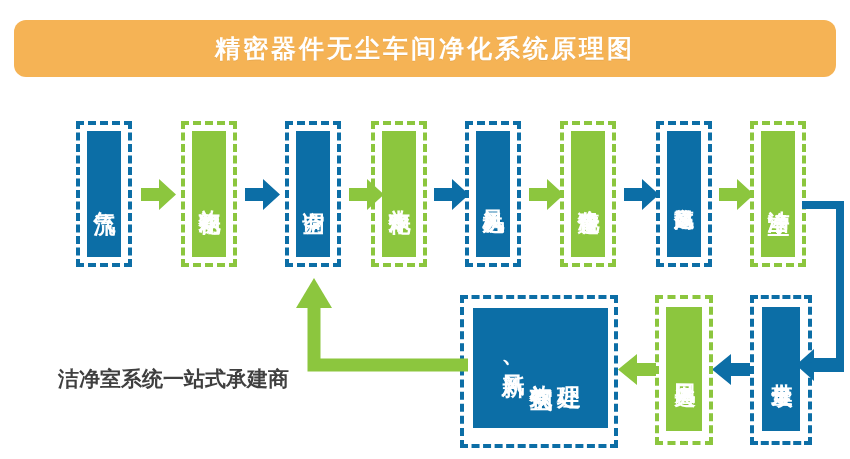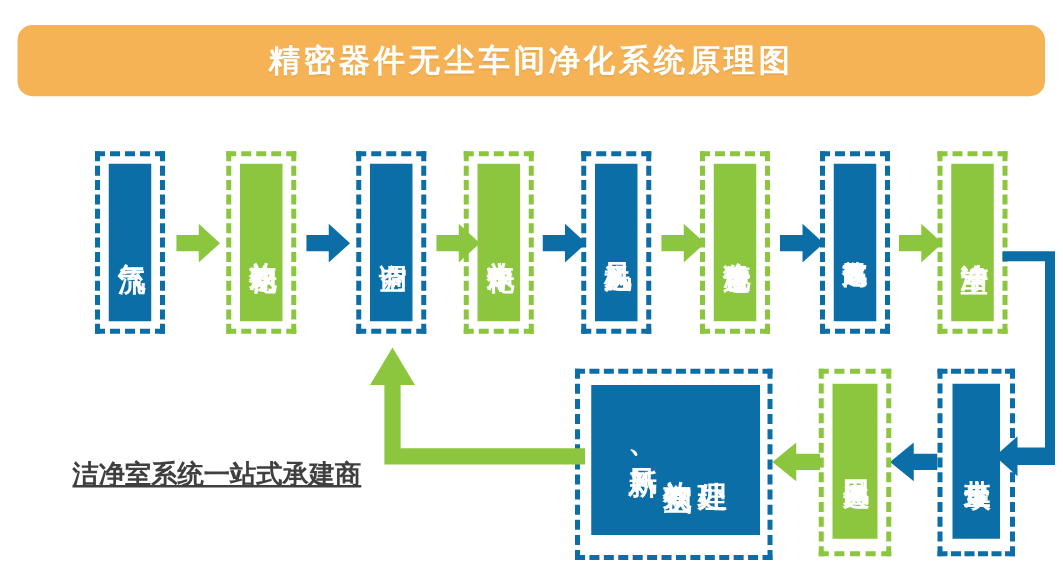--- a/index.html
+++ b/index.html
@@ -72,21 +72,21 @@
     position:absolute;left:58px;top:366px;width:330px;
     font-family:"DejaVu Sans","Liberation Sans",sans-serif;
     font-weight:bold;
     color:#3f3f3f;
     font-size:21px;
     line-height:1.32;
     letter-spacing:0px;
   }
   .tagline .hl{color:#1f8fd6;}
   .tagline .q{color:#3f3f3f;}
-  .tagline .l2{font-size:21px;text-decoration:underline;}
+  .tagline .l2{font-size:21px;}
 </style>
 </head>
 <body>
 
 <div id="stage">
 
   <div class="banner">
     <div class="banner-text">精密器件无尘车间净化系统原理图</div>
   </div>
 

